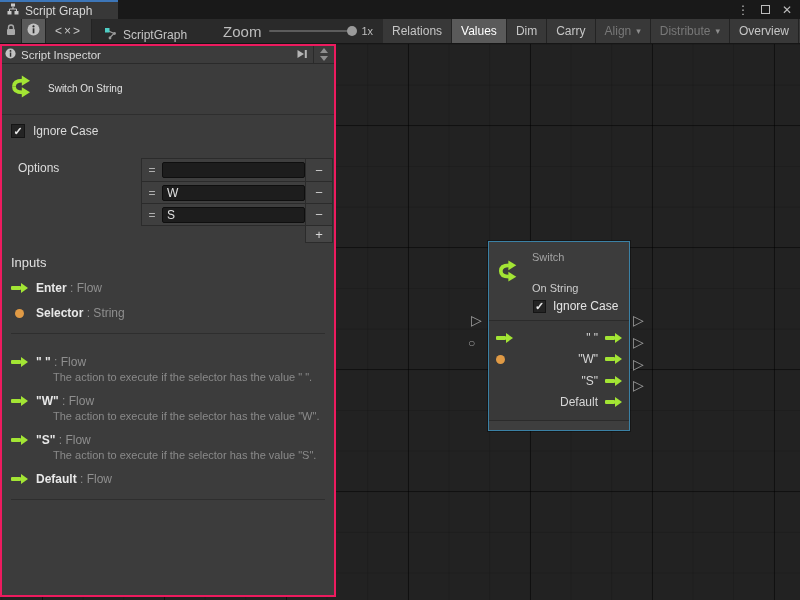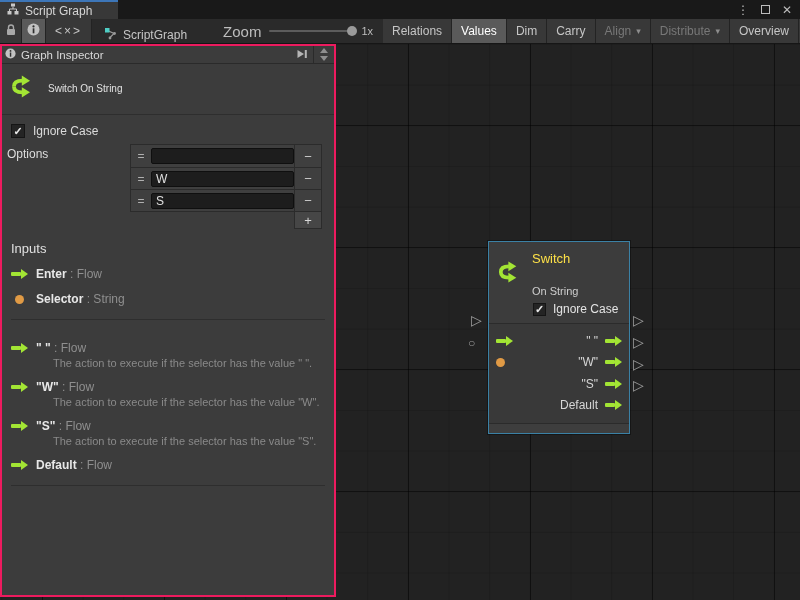--- a/index.html
+++ b/index.html
@@ -60,21 +60,21 @@
   .inspector{position:absolute;left:0;top:44px;width:336px;height:553px;background:var(--panel);border:2px solid var(--pink)}
   .insp-header{height:18px;display:flex;align-items:center;gap:5px;padding:0 3px;border-bottom:1px solid #2a2a2a;font-size:11.5px;color:#d8d8d8}
   .insp-header .spacer{flex:1}
   .spinners{display:flex;flex-direction:column;gap:3px;border-left:1px solid #2a2a2a;padding:2px 3px 2px 6px}
   .tri-up{width:0;height:0;border-left:4px solid transparent;border-right:4px solid transparent;border-bottom:5px solid #8f8f8f}
   .tri-down{width:0;height:0;border-left:4px solid transparent;border-right:4px solid transparent;border-top:5px solid #8f8f8f}
   .title-block{display:flex;align-items:center;gap:11px;padding:9px 8px 10px 8px}
   .title-block .name{font-size:10px;color:#e2e2e2}
   .hdiv{height:1px;background:#2e2e2e}
   .cb-row{display:flex;align-items:center;gap:8px;margin:9px 0 0 9px;font-size:12px;color:#dcdcdc}
-  .options-row{display:flex;margin-top:6px;padding-left:5px}
+  .options-row{display:flex;margin-top:20px;padding-left:16px}
   .options-label{width:123px;font-size:12px;color:#dcdcdc;padding-top:3px}
   .options-list{width:192px}
   .opt-rows{border:1px solid #2b2b2b;background:#3f3f3f}
   .opt-row{display:flex;align-items:center;height:22px}
   .opt-row + .opt-row{border-top:1px solid #2b2b2b}
   .opt-handle{width:20px;text-align:center;color:#b0b0b0;font-size:12px}
   .opt-field{flex:1;height:16px;background:#1d1d1d;border:1px solid #0f0f0f;border-radius:2px;font-size:12px;color:#e0e0e0;padding:0 4px;line-height:15px}
   .opt-minus{width:27px;align-self:stretch;display:flex;align-items:center;justify-content:center;border-left:1px solid #2b2b2b;color:#cfcfcf;font-size:13px}
   .opt-addrow{display:flex;justify-content:flex-end}
   .opt-add{width:28px;height:17px;background:#464646;border:1px solid #2b2b2b;border-top:none;display:flex;align-items:center;justify-content:center;color:#d8d8d8;font-size:13px}
@@ -84,21 +84,21 @@
   .port-row{display:flex;align-items:center;gap:8px;margin-top:11px;font-size:12px}
   .port-row .pname{font-weight:bold;color:#e8e8e8}
   .port-row .ptype{color:#8f8f8f}
   .port-desc{margin:2px 0 2px 42px;font-size:11px;color:#8a8a8a}
   .sec-div{height:1px;background:#2e2e2e;margin-top:13px}
 
   
   .node{position:absolute;left:488px;top:197px;width:142px;background:#3c3c3c;border:1px solid var(--nodeblue);box-shadow:0 0 0 1px rgba(0,0,0,0.35)}
   .node-header{padding:9px 8px 7px 8px}
   .node-title-row{display:flex;align-items:center;gap:9px}
-  .node-title{font-size:13px;color:#fde047}
+  .node-title{font-size:11px;color:#a3a3a3}
   .node-sub{font-size:11px;color:#cdcdcd;margin-top:19px}
   .node-cb{display:flex;align-items:center;gap:7px;margin:5px 0 0 36px;font-size:12px;color:#e4e4e4}
   .node-cb .cbox{width:13px;height:13px}
   .node-body{border-top:1px solid #2b2b2b;background:#393939;padding:6px 7px 7px 7px}
   .node-row{display:flex;align-items:center;height:21.5px}
   .node-row .left{width:20px;display:flex;align-items:center}
   .node-row .right{margin-left:auto;display:flex;align-items:center;gap:7px}
   .node-row .plabel{font-size:12px;color:#d6d6d6}
   .node-footer{height:10px;background:#3e3e3e;border-top:1px solid #2b2b2b}
   .ext{position:absolute;color:#9b9b9b;font-size:14px;line-height:14px}
@@ -263,21 +263,21 @@
 
 <div class="inspector">
   <div class="insp-header">
     <span>
       <svg width="11" height="11" viewBox="0 0 13 13">
         <circle cx="6.5" cy="6.5" r="6" fill="#c2c2c2"></circle>
         <rect x="5.7" y="5.3" width="1.7" height="5" fill="#2e2e2e"></rect>
         <circle cx="6.5" cy="3.4" r="1.1" fill="#2e2e2e"></circle>
       </svg>
     </span>
-    <span>Graph Inspector</span>
+    <span>Script Inspector</span>
     <span class="spacer"></span>
     <span>
       <svg width="12" height="12" viewBox="0 0 12 12">
         <path d="M1.5 2 L8 6 L1.5 10 Z" fill="#b5b5b5"></path>
         <rect x="8.8" y="2" width="2" height="8" fill="#b5b5b5"></rect>
       </svg>
     </span>
     <span class="spinners">
       <span class="tri-up"></span>
       <span class="tri-down"></span>

